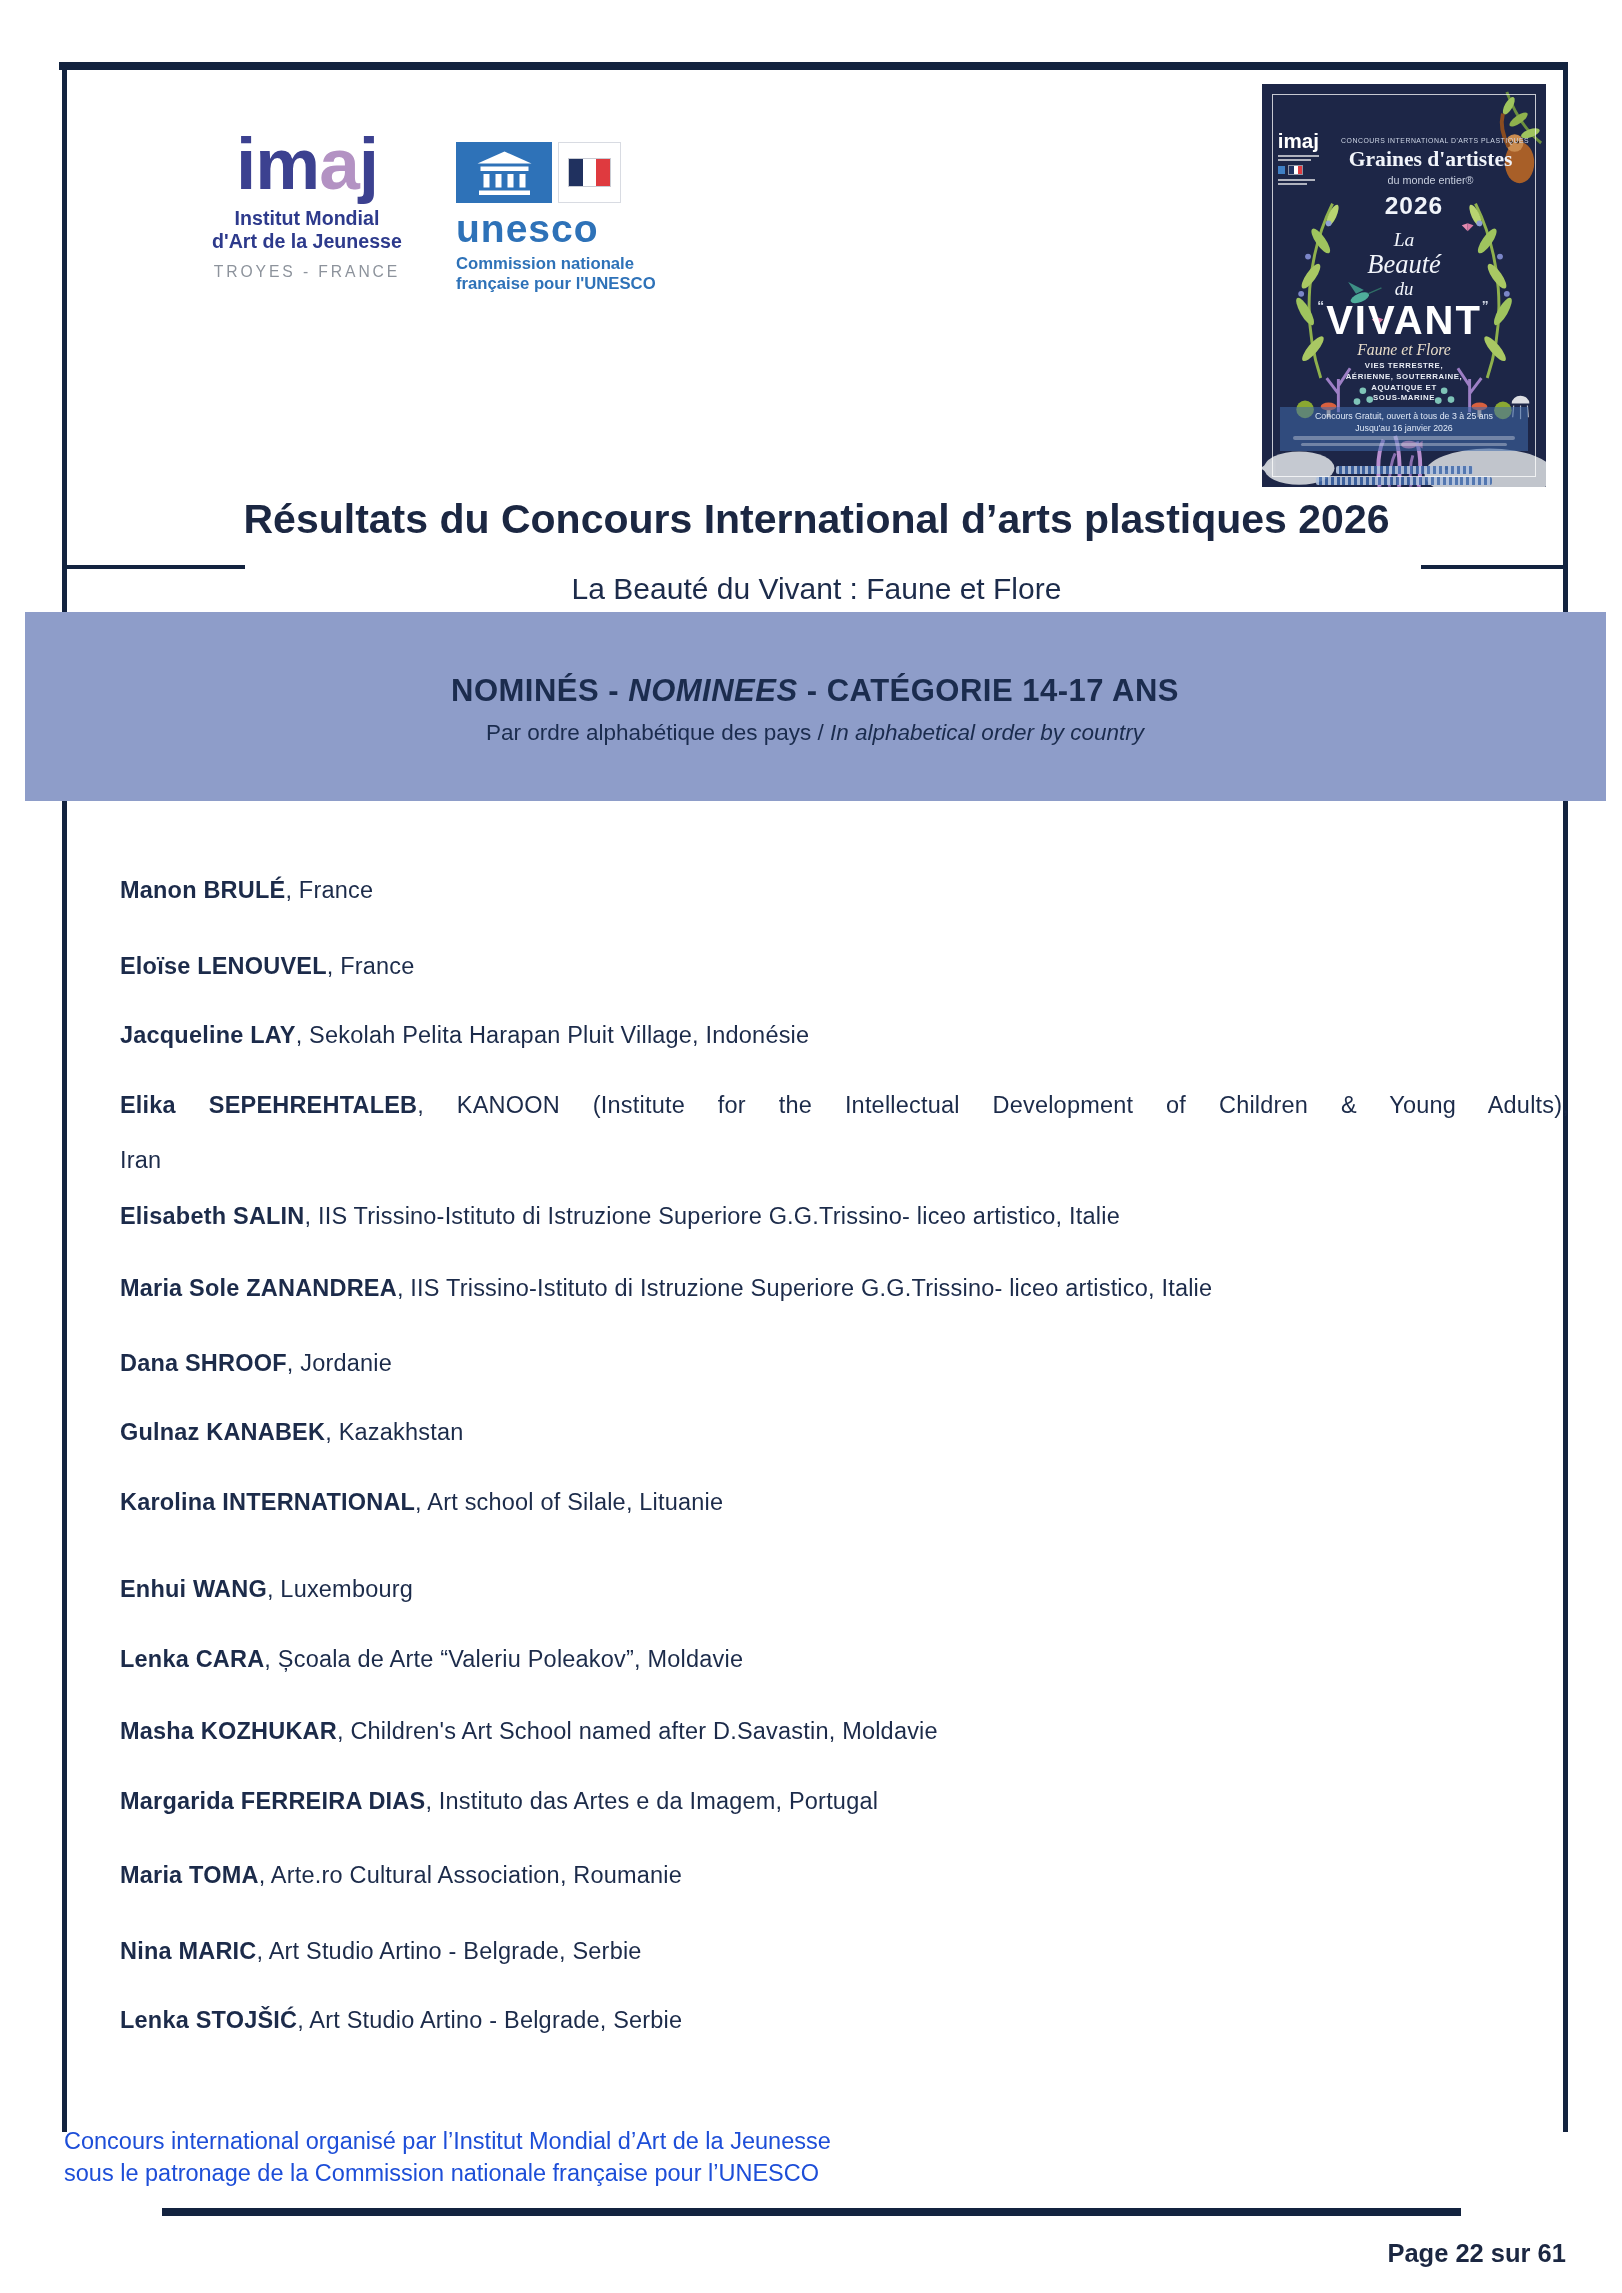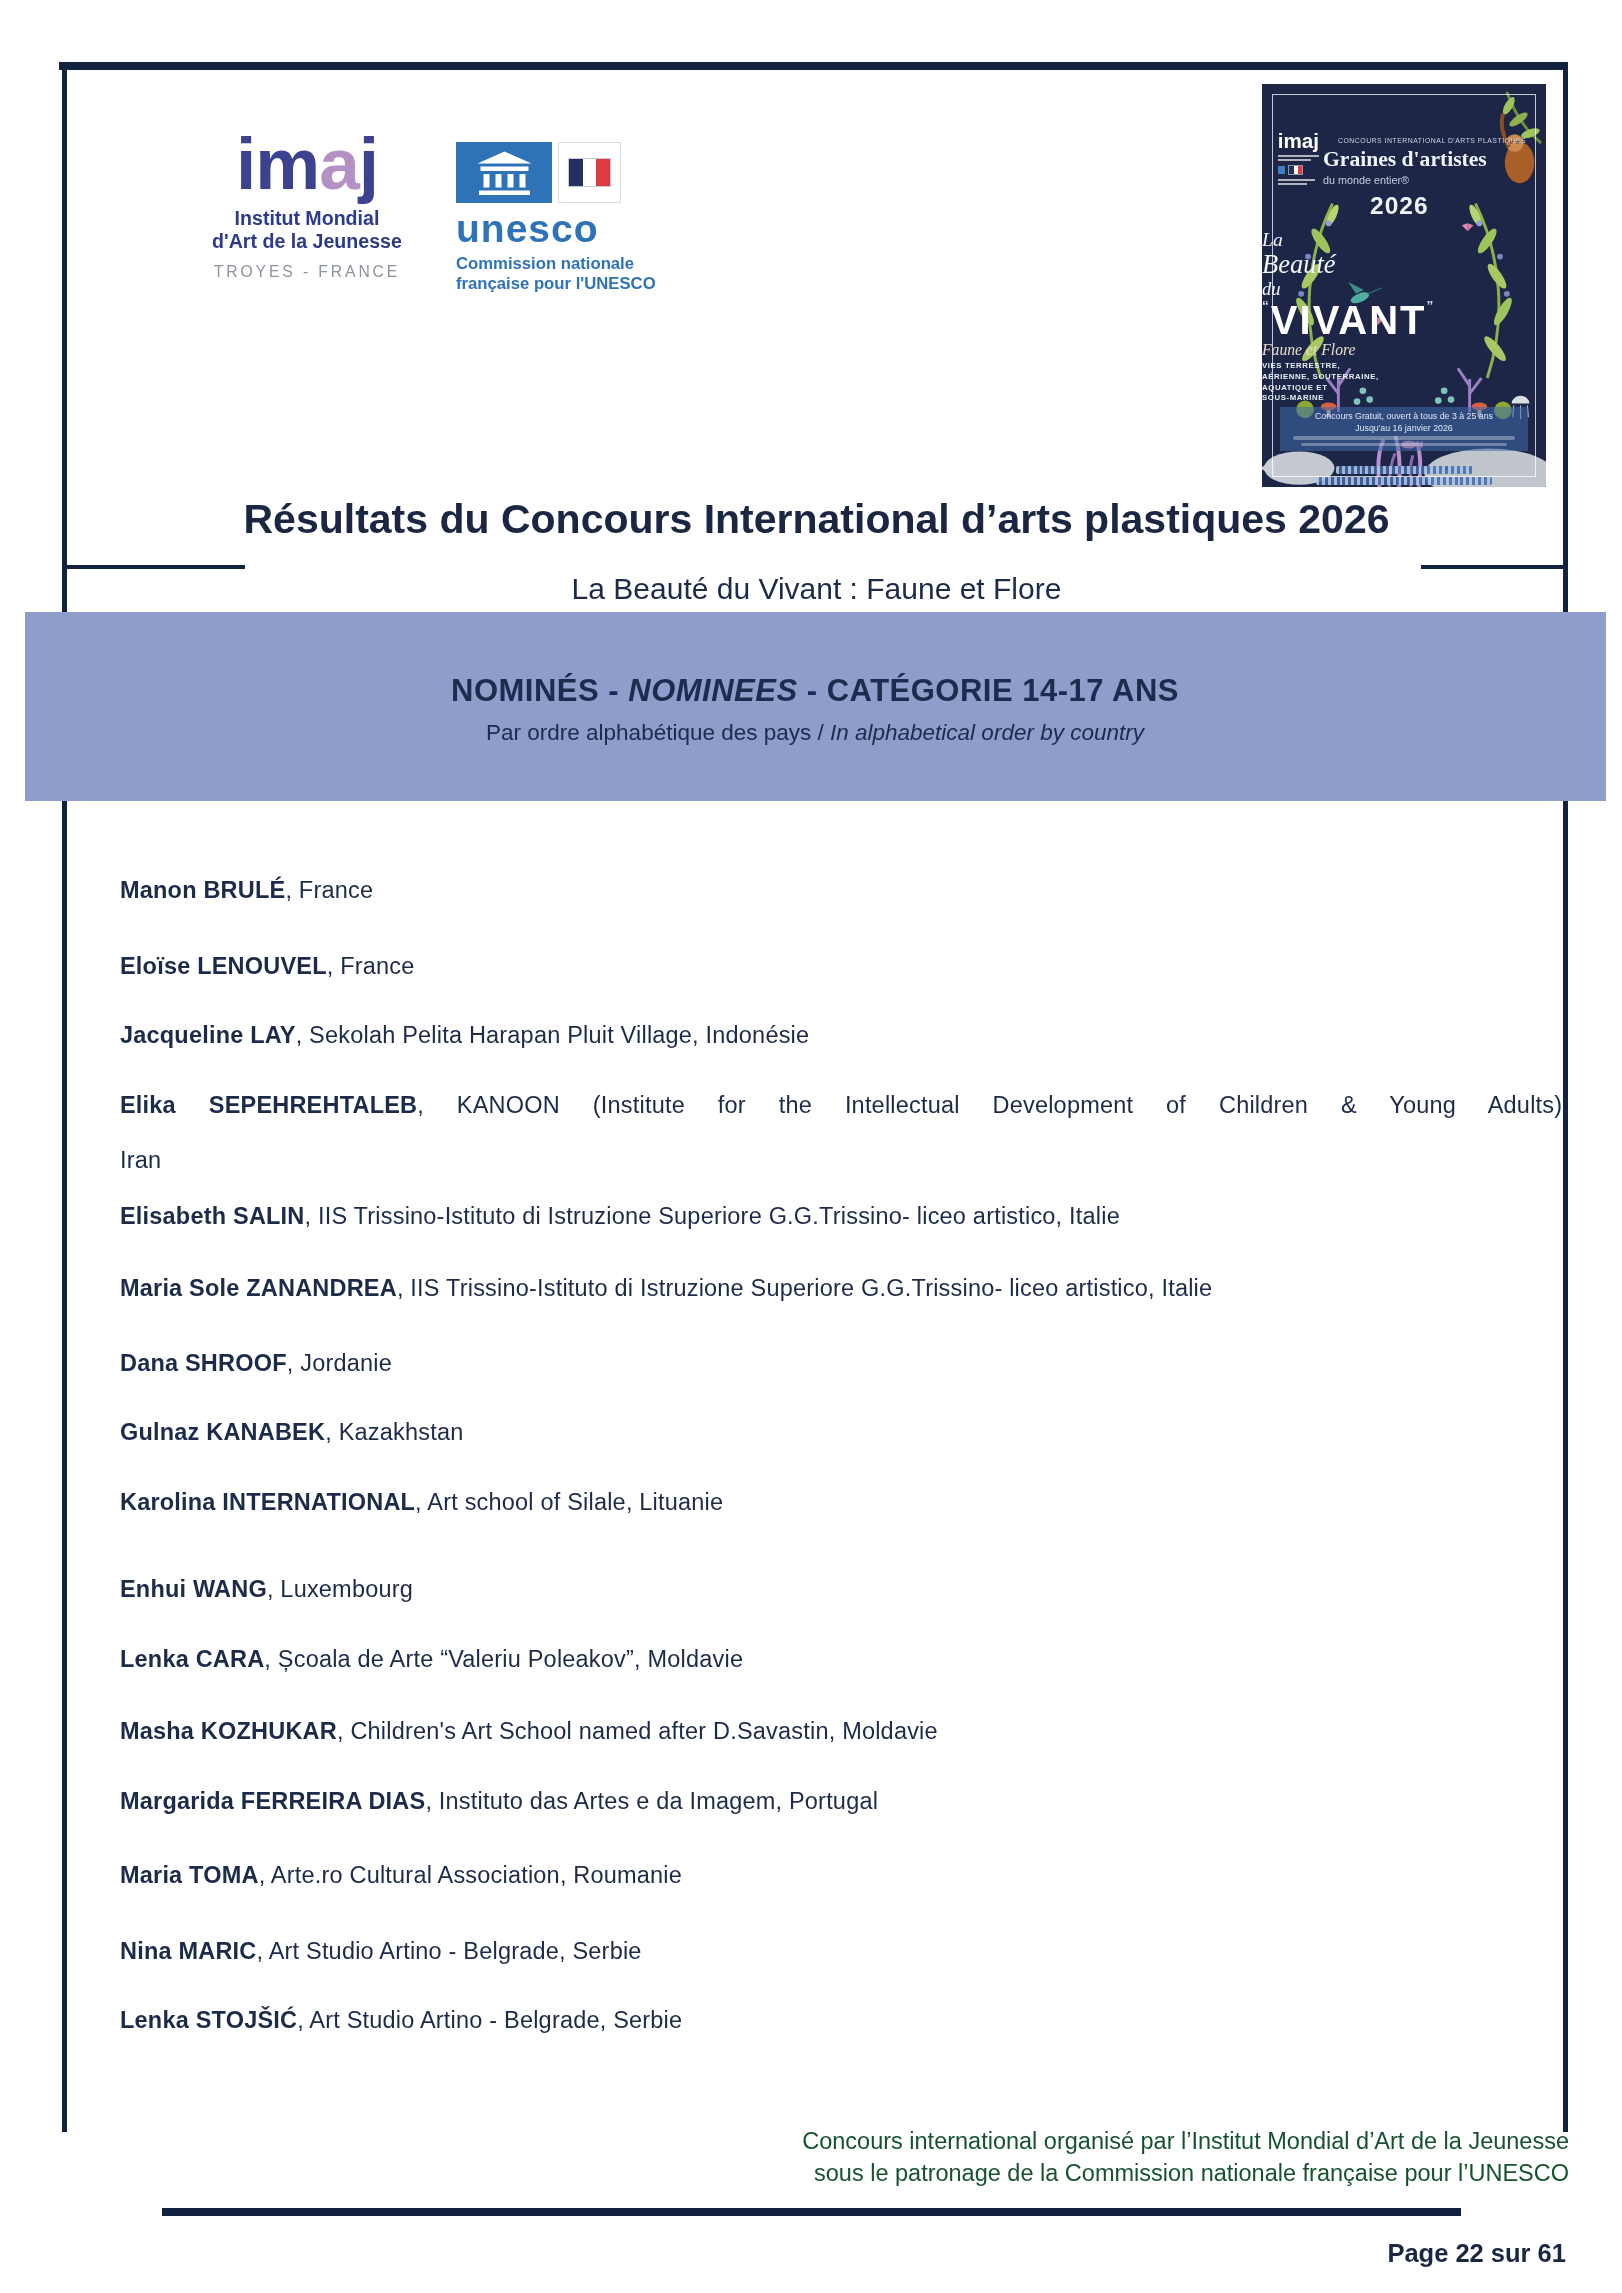--- a/index.html
+++ b/index.html
@@ -28,21 +28,21 @@
                    display:flex;align-items:center;justify-content:center;}
   .fr-flag{display:flex;width:41px;height:27.4px;border:1px solid #c9ccd4;}
   .fr-flag div{flex:1;}
   .fr-b{background:#20315f;} .fr-w{background:#ffffff;} .fr-r{background:#df3a3f;}
   .unesco-word{font-size:39px;font-weight:bold;color:#2e72b8;letter-spacing:1px;margin-top:3.9px;}
   .unesco-sub{font-size:16.7px;font-weight:bold;color:#2e72b8;line-height:20.6px;margin-top:2.9px;}
   
   .poster{position:absolute;left:1262px;top:84px;width:284px;height:403px;background:#1d2647;overflow:hidden;}
   .poster-inner{position:absolute;left:9.8px;top:9.8px;right:9.8px;bottom:9.8px;border:1px solid rgba(255,255,255,.75);}
   .poster svg.deco{position:absolute;left:0;top:0;z-index:0;}
-  .p-txt{position:absolute;z-index:2;color:#f1f4fa;}
+  .p-txt{position:absolute;z-index:2;color:#f1f4fa;text-align:center;}
   .p-imaj{left:15.7px;top:45px;width:59px;text-align:left;z-index:2;position:absolute;}
   .p-imaj .w{font-size:20.6px;font-weight:bold;color:#ffffff;letter-spacing:0;}
   .p-bar{height:2px;background:rgba(255,255,255,.65);margin-top:2px;}
   .p-flagrow{display:flex;gap:2.9px;margin-top:3.9px;align-items:center;}
   .p-sq{width:7.8px;height:7.8px;background:#3f7fc4;}
   .p-mini-flag{display:flex;width:12.7px;height:7.8px;border:1px solid rgba(255,255,255,.5);}
   .p-mini-flag div{flex:1;}
   .p-kicker{left:76px;right:13.7px;top:53px;font-size:6.9px;letter-spacing:0.5px;color:#cdd5e5;}
   .p-title{left:61px;right:7.8px;top:63px;font-family:"Liberation Serif",serif;font-weight:bold;font-size:21.6px;}
   .p-sub{left:61px;right:7.8px;top:90px;font-size:10.8px;color:#c7cede;}
@@ -77,21 +77,21 @@
   .banner-sub .it{font-style:italic;}
   
   .list{position:absolute;left:120px;top:866px;width:1449px;font-size:23.5px;letter-spacing:0.2px;line-height:25.5px;color:#1c2b4a;}
   .row{margin-top:44px;}
   .row:first-child{margin-top:12px;}
   .row .b{font-weight:bold;}
   .mt51{margin-top:50px;} .mt31{margin-top:30px;} .mt48{margin-top:47px;} .mt50{margin-top:49px;} .mt63{margin-top:62px;}
   .jline{text-align:justify;text-align-last:justify;}
   .l2{margin-top:30px;}
   
-  .footer{position:absolute;left:64px;width:1505px;top:2125px;text-align:right;font-size:23.5px;line-height:32px;color:#14532d;}
+  .footer{position:absolute;left:64px;width:1505px;top:2125px;text-align:left;font-size:23.5px;line-height:32px;color:#1d4ed8;}
   .pagenum{position:absolute;right:56px;top:2239px;font-size:25.5px;font-weight:bold;color:#1b2742;}
 </style>
 </head>
 <body>
 
 <div class="page">
 
   <div class="frame frame-top"></div>
   <div class="frame frame-left"></div>
   <div class="frame frame-right"></div>

